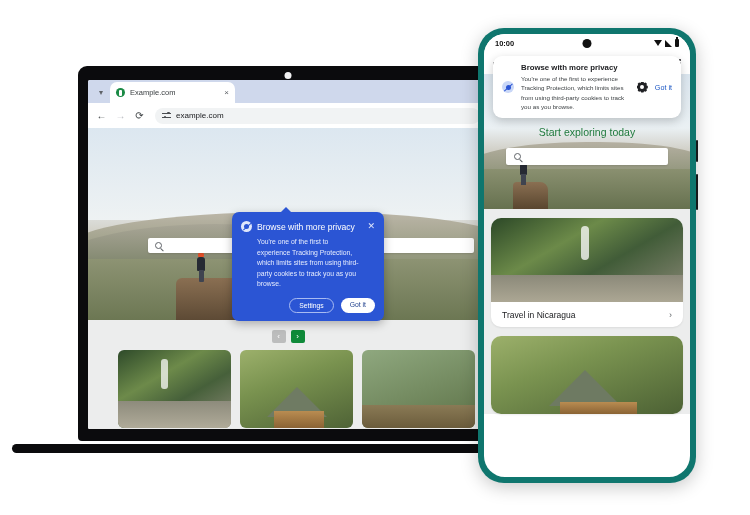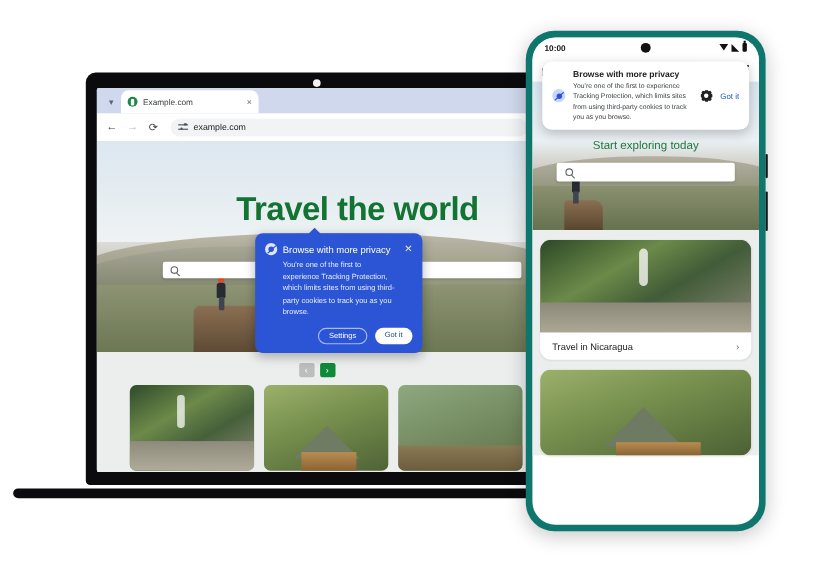--- a/index.html
+++ b/index.html
@@ -335,21 +335,20 @@
             <div class="hero-sky"></div>
             <div class="hero-ridge"></div>
             <div class="hero-ridge2"></div>
             <div class="hero-ground"></div>
             <div class="hero-cliff"></div>
             <div class="hiker">
               <span class="hat"></span>
                 <span class="body"></span>
                 <span class="legs"></span>
             </div>
-            <div class="hero-title">Travel the world</div>
             <div class="hero-sub">Start exploring today</div>
             <div class="hero-search">
               <span class="mag"></span>
               <span></span>
             </div>
           </div>
 
           <div class="strip">
             <div class="arrows">
               <div class="arw prev">‹</div>

